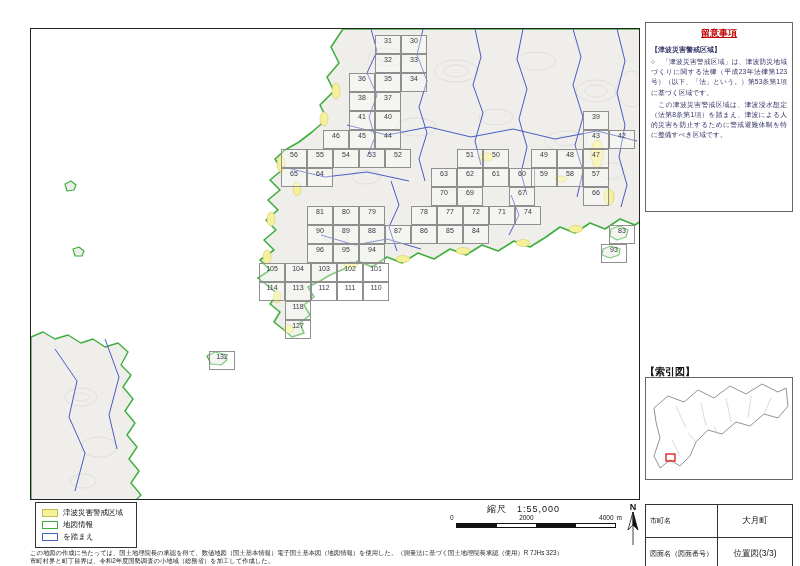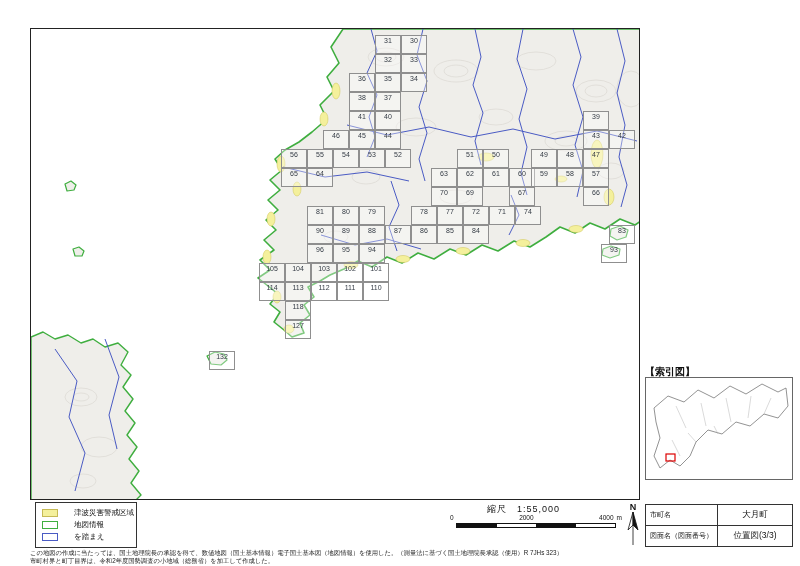--- a/index.html
+++ b/index.html
@@ -17,37 +17,37 @@
   .notes-box { position:absolute; left:645px; top:22px; width:148px; height:190px; border:1px solid #666; background:#fff; padding:4px 5px; }
   .notes-title { color:#c00000; font-size:9px; font-weight:bold; text-align:center; text-decoration:underline; margin-bottom:5px; }
   .notes-heading { font-size:7px; font-weight:bold; color:#333366; margin-bottom:2px; }
   .notes-para { font-size:6.8px; line-height:1.5; color:#333366; text-align:justify; margin-bottom:2px; }
 
   .index-label { position:absolute; left:645px; top:365px; font-size:10px; font-weight:bold; color:#111; }
   .index-box { position:absolute; left:645px; top:377px; width:148px; height:103px; border:1px solid #666; background:#fff; }
 
   .legend-box { position:absolute; left:35px; top:502px; width:102px; height:46px; border:1px solid #333; background:#fff;
                 padding:5px 6px; display:flex; flex-direction:column; justify-content:space-between; }
-  .legend-item { display:flex; align-items:center; gap:16px; font-size:7.5px; color:#111; white-space:nowrap; }
+  .legend-item { display:flex; align-items:center; gap:5px; font-size:7.5px; color:#111; white-space:nowrap; }
   .swatch { width:16px; height:8px; flex:0 0 16px; }
   .swatch.yellow { background:#f4f09c; border:0.5px solid #c6ba55; }
   .swatch.green  { background:#fff; border:1.5px solid #3fae3f; }
   .swatch.blue   { background:#fff; border:1.5px solid #4a5bc4; }
 
   .scale-label { position:absolute; left:487px; top:503px; font-size:9px; color:#111; letter-spacing:1px; }
   .scale-ticks { position:absolute; left:450px; top:514px; width:172px; display:flex; justify-content:space-between; font-size:6.5px; color:#111; }
   .scale-ticks .pair { display:flex; gap:3px; }
   .scale-bar { position:absolute; left:456px; top:523px; width:160px; height:5px; border:1px solid #111; display:flex; }
   .scale-bar .seg { flex:1; }
   .seg.b { background:#111; } .seg.w { background:#fff; }
 
   .north-svg { position:absolute; left:624px; top:500px; }
 
   .info-table { position:absolute; left:645px; top:504px; width:148px; border-collapse:collapse; background:#fff; }
-  .info-table td { border:1px solid #333; height:21px; padding:2px 4px; }
+  .info-table td { border:1px solid #333; height:33px; padding:2px 4px; }
   .info-table td.lbl { width:72px; font-size:7px; color:#111; }
   .info-table td.val { font-size:8.5px; color:#111; text-align:center; }
 
   .footer { position:absolute; left:30px; top:549px; width:740px; font-size:6.3px; line-height:1.3; color:#222; }
 </style>
 </head>
 <body>
 
 <div class="sheet">
 
@@ -196,20 +196,26 @@
         <div class="cell" style="left: 254px; top: 253px; width: 26px; height: 19px;">113</div>
         <div class="cell" style="left: 280px; top: 253px; width: 26px; height: 19px;">112</div>
         <div class="cell" style="left: 306px; top: 253px; width: 26px; height: 19px;">111</div>
         <div class="cell" style="left: 332px; top: 253px; width: 26px; height: 19px;">110</div>
         <div class="cell" style="left: 254px; top: 272px; width: 26px; height: 19px;">118</div>
         <div class="cell" style="left: 254px; top: 291px; width: 26px; height: 19px;">127</div>
         <div class="cell" style="left: 178px; top: 322px; width: 26px; height: 19px;">132</div>
       </div>
   </div>
 
+  <div class="notes-box">
+    <div class="notes-title">留意事項</div>
+    <div class="notes-heading">【津波災害警戒区域】</div>
+    <p class="notes-para">○　「津波災害警戒区域」は、津波防災地域づくりに関する法律（平成23年法律第123号）（以下、「法」という。）第53条第1項に基づく区域です。</p>
+    <p class="notes-para">　この津波災害警戒区域は、津波浸水想定（法第8条第1項）を踏まえ、津波による人的災害を防止するために警戒避難体制を特に整備すべき区域です。</p>
+  </div>
 
   <div class="index-label">【索引図】</div>
   <div class="index-box">
     <svg width="146" height="101" viewBox="0 0 146 101" aria-hidden="true">
       <path fill="#fff" stroke="#777" stroke-width="0.8" stroke-linejoin="round" d="M 8,30 L 22,18 L 38,24 L 52,12 L 68,20 L 84,8 L 100,16 L 116,6 L 132,14 L 140,10 L 142,28 L 132,40 L 118,36 L 104,48 L 90,44 L 76,56 L 62,52 L 50,64 L 44,78 L 34,88 L 24,82 L 14,90 L 8,78 L 14,60 L 10,44 Z"></path>
       <g stroke="#b5b5b5" stroke-width="0.5">
         <line x1="30" y1="28" x2="40" y2="50"></line>
           <line x1="55" y1="25" x2="60" y2="48"></line>
         <line x1="80" y1="20" x2="85" y2="44"></line>
           <line x1="105" y1="18" x2="102" y2="40"></line>

